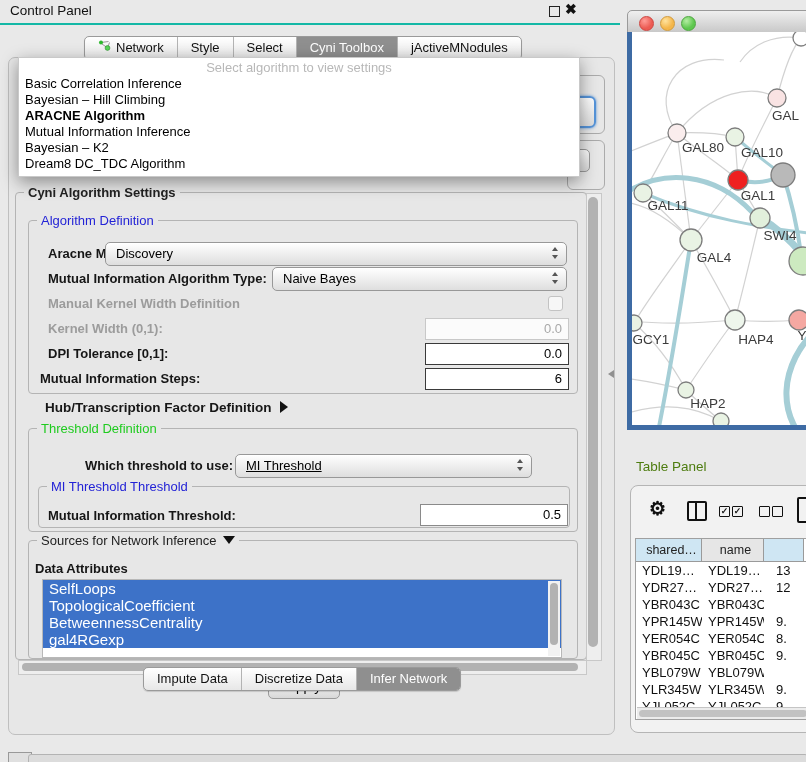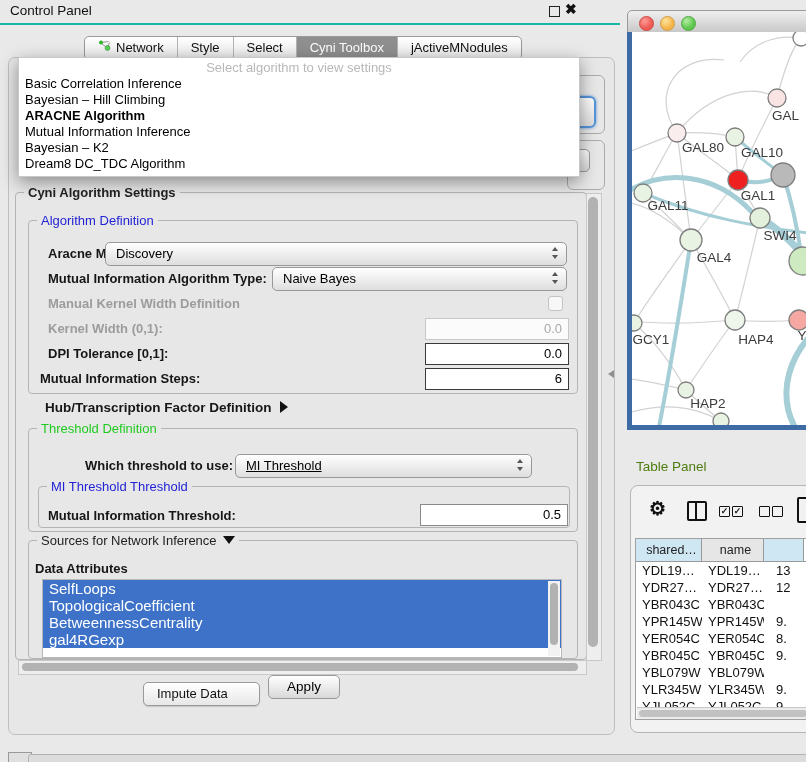--- a/index.html
+++ b/index.html
@@ -10,21 +10,21 @@
   #cp-titlebar{left:0;top:8;width:620px;height:23px;border-bottom:2px solid #14b8a6;}
   #cp-title{left:10px;top:3px;font-size:13.5px;color:#111;}
   #float-btn{left:549px;top:6px;width:9px;height:9px;border:1.5px solid #222;background:transparent;}
   #close-btn{left:565px;top:1px;font-size:14px;font-weight:bold;color:#111;}
 
   .seg{display:flex;border:1px solid #9a9a9a;border-radius:5px;overflow:hidden;height:22px;background:linear-gradient(#ffffff,#e7e7e7);box-shadow:0 1px 1px rgba(0,0,0,.15);}
   .seg .s{padding:0 13px;font-size:13px;line-height:22px;color:#111;display:flex;align-items:center;gap:5px;white-space:nowrap;}
   .seg .s + .s{border-left:1px solid #b3b3b3;}
   .seg .s.sel{background:#8f8f8f;color:#fff;}
   #top-tabs{left:84px;top:36px;}
-  #bottom-tabs{left:143px;top:682px;flex-direction:column;}
+  #bottom-tabs{left:143px;top:667px;}
 
   #cp-body{left:8px;top:57px;width:605px;height:676px;background:#e7e7e7;border:1px solid #bfbfbf;border-radius:7px;}
 
   
   .fragbox{border:1px solid #ababab;border-radius:6px;background:#e7e7e7;}
   #frag-combo-blue{left:570px;top:96px;width:22px;height:28px;border:2px solid #5593d8;border-radius:6px;background:linear-gradient(#fdfdfd,#dcdcdc);box-shadow:0 0 3px #5593d8;}
   #frag-combo2{left:558px;top:149px;width:30px;height:21px;border:1px solid #999;border-radius:5px;background:linear-gradient(#fdfdfd,#d8d8d8);}
 
   
   #popup{left:18px;top:57px;width:560px;background:#fff;border:1px solid #c9c9c9;box-shadow:0 5px 16px rgba(0,0,0,.4);z-index:40;padding:1px 0 4px 0;}

